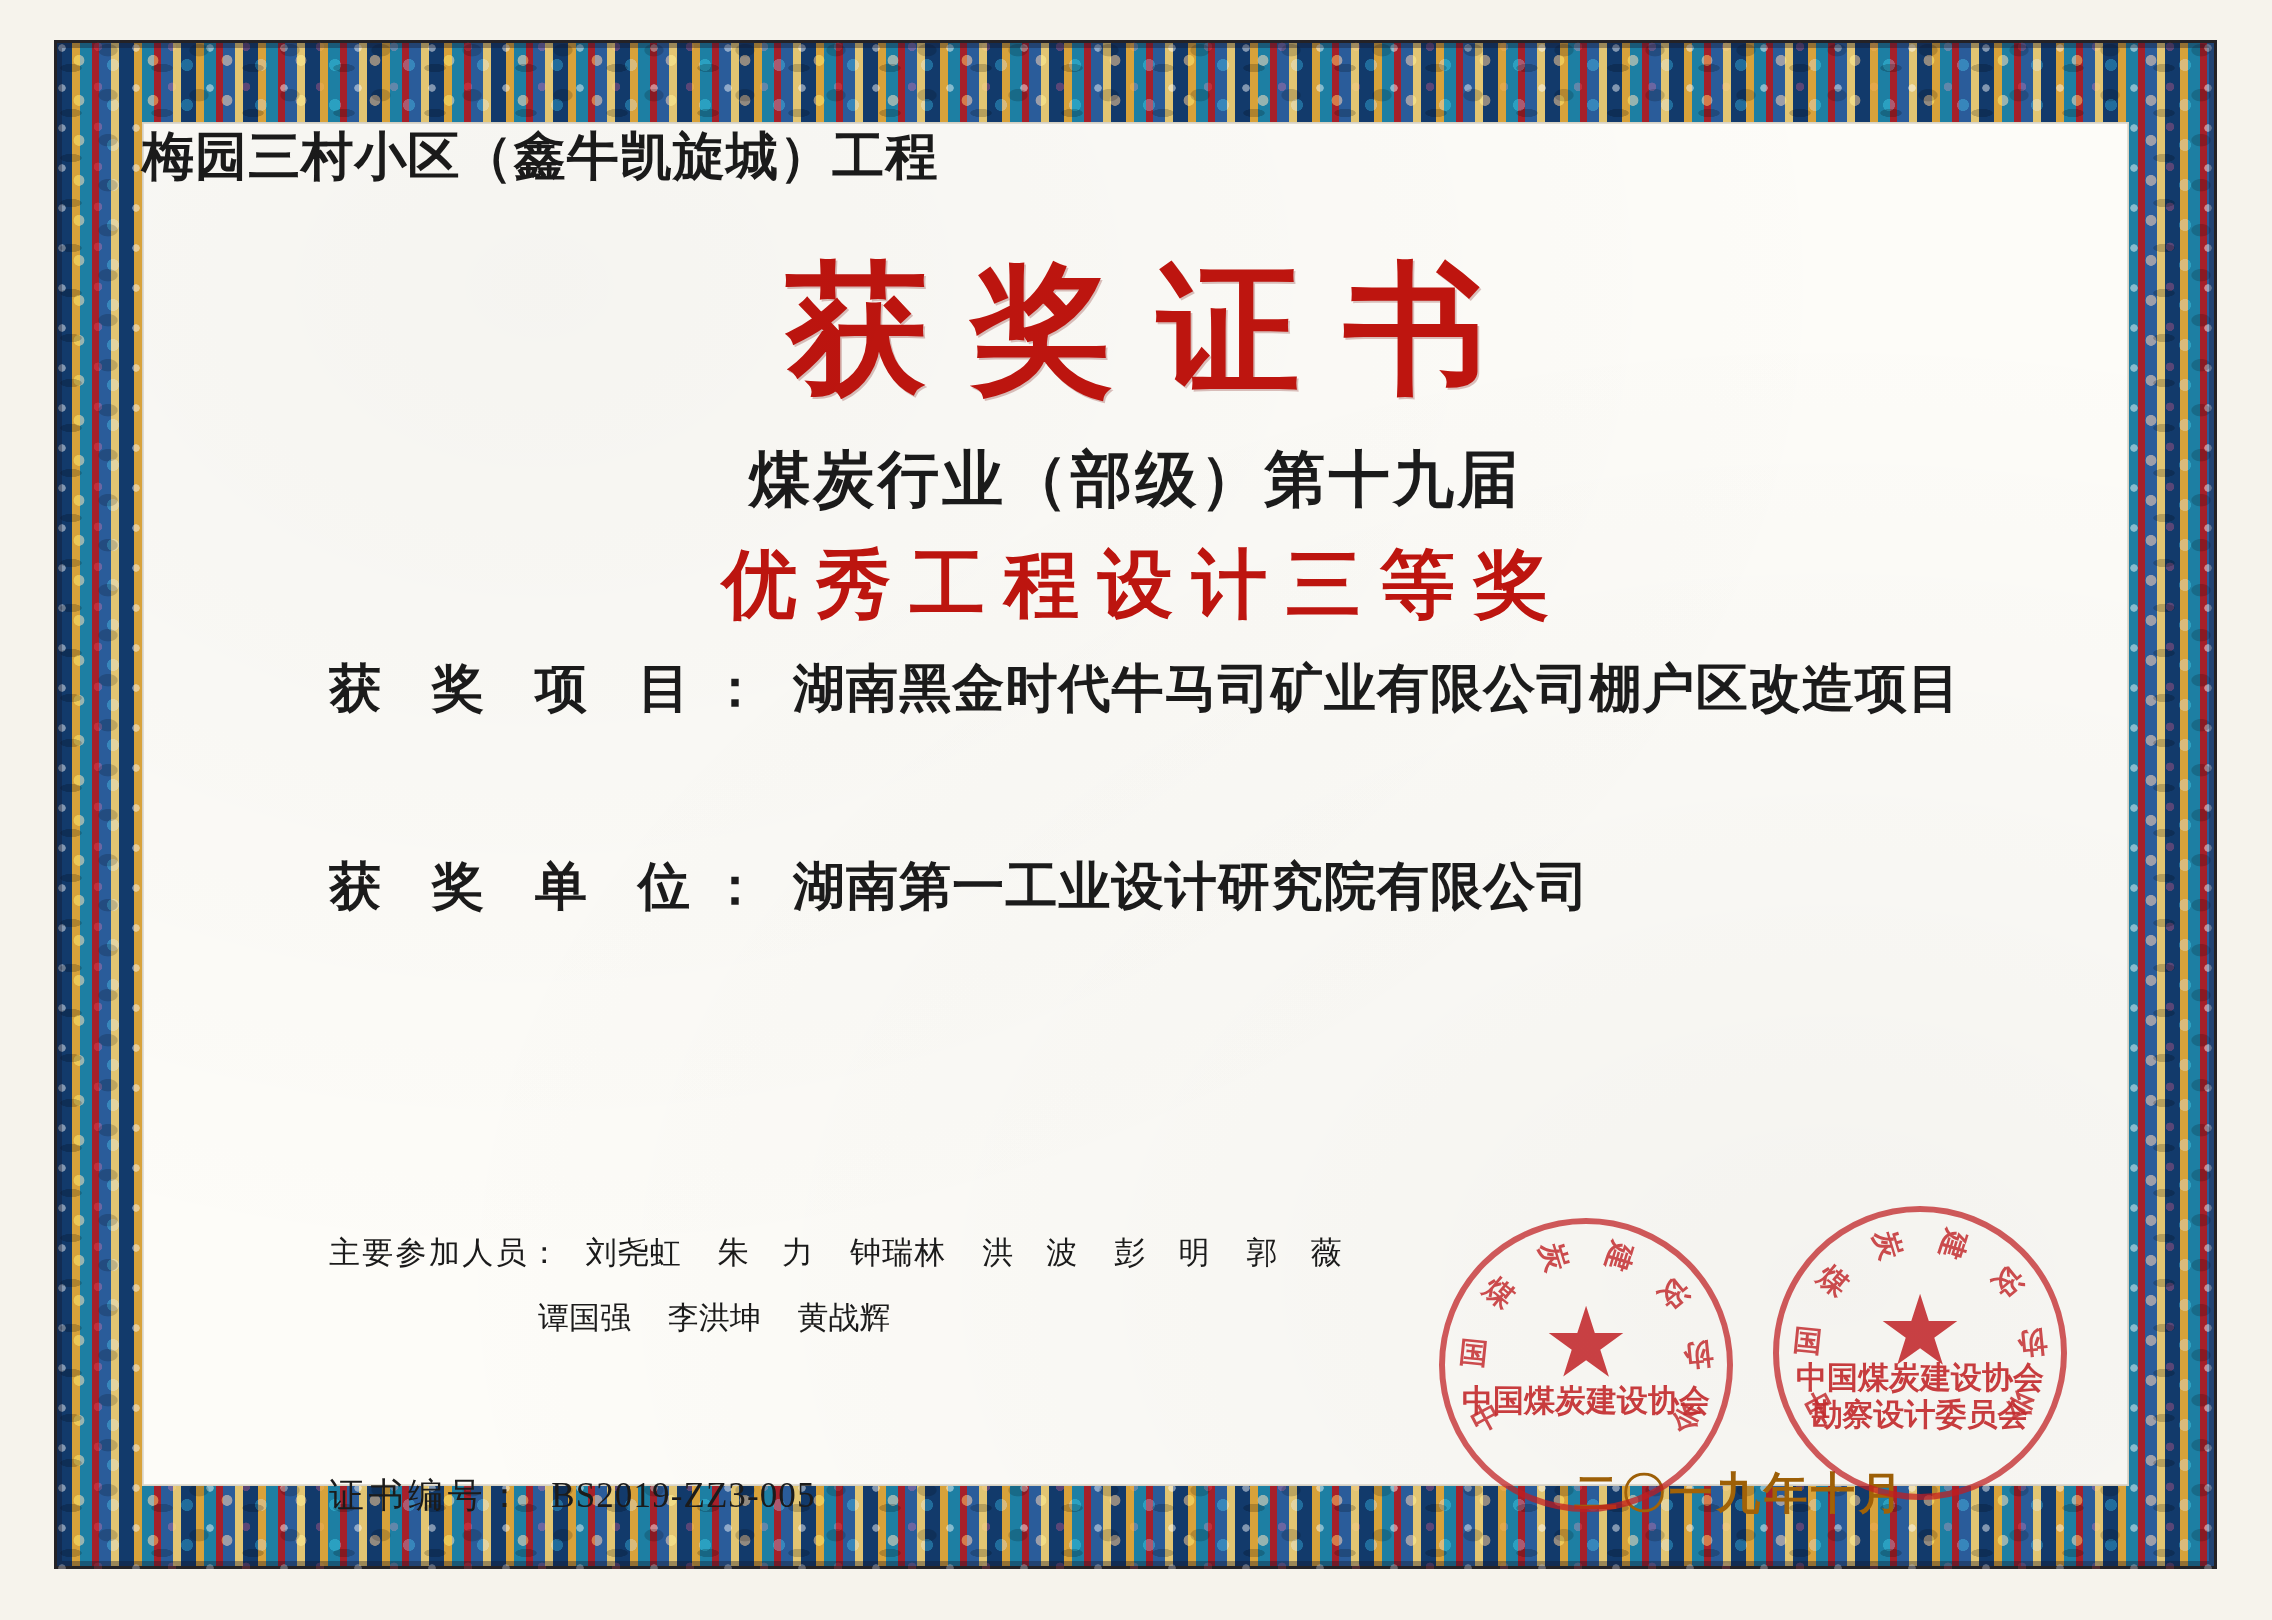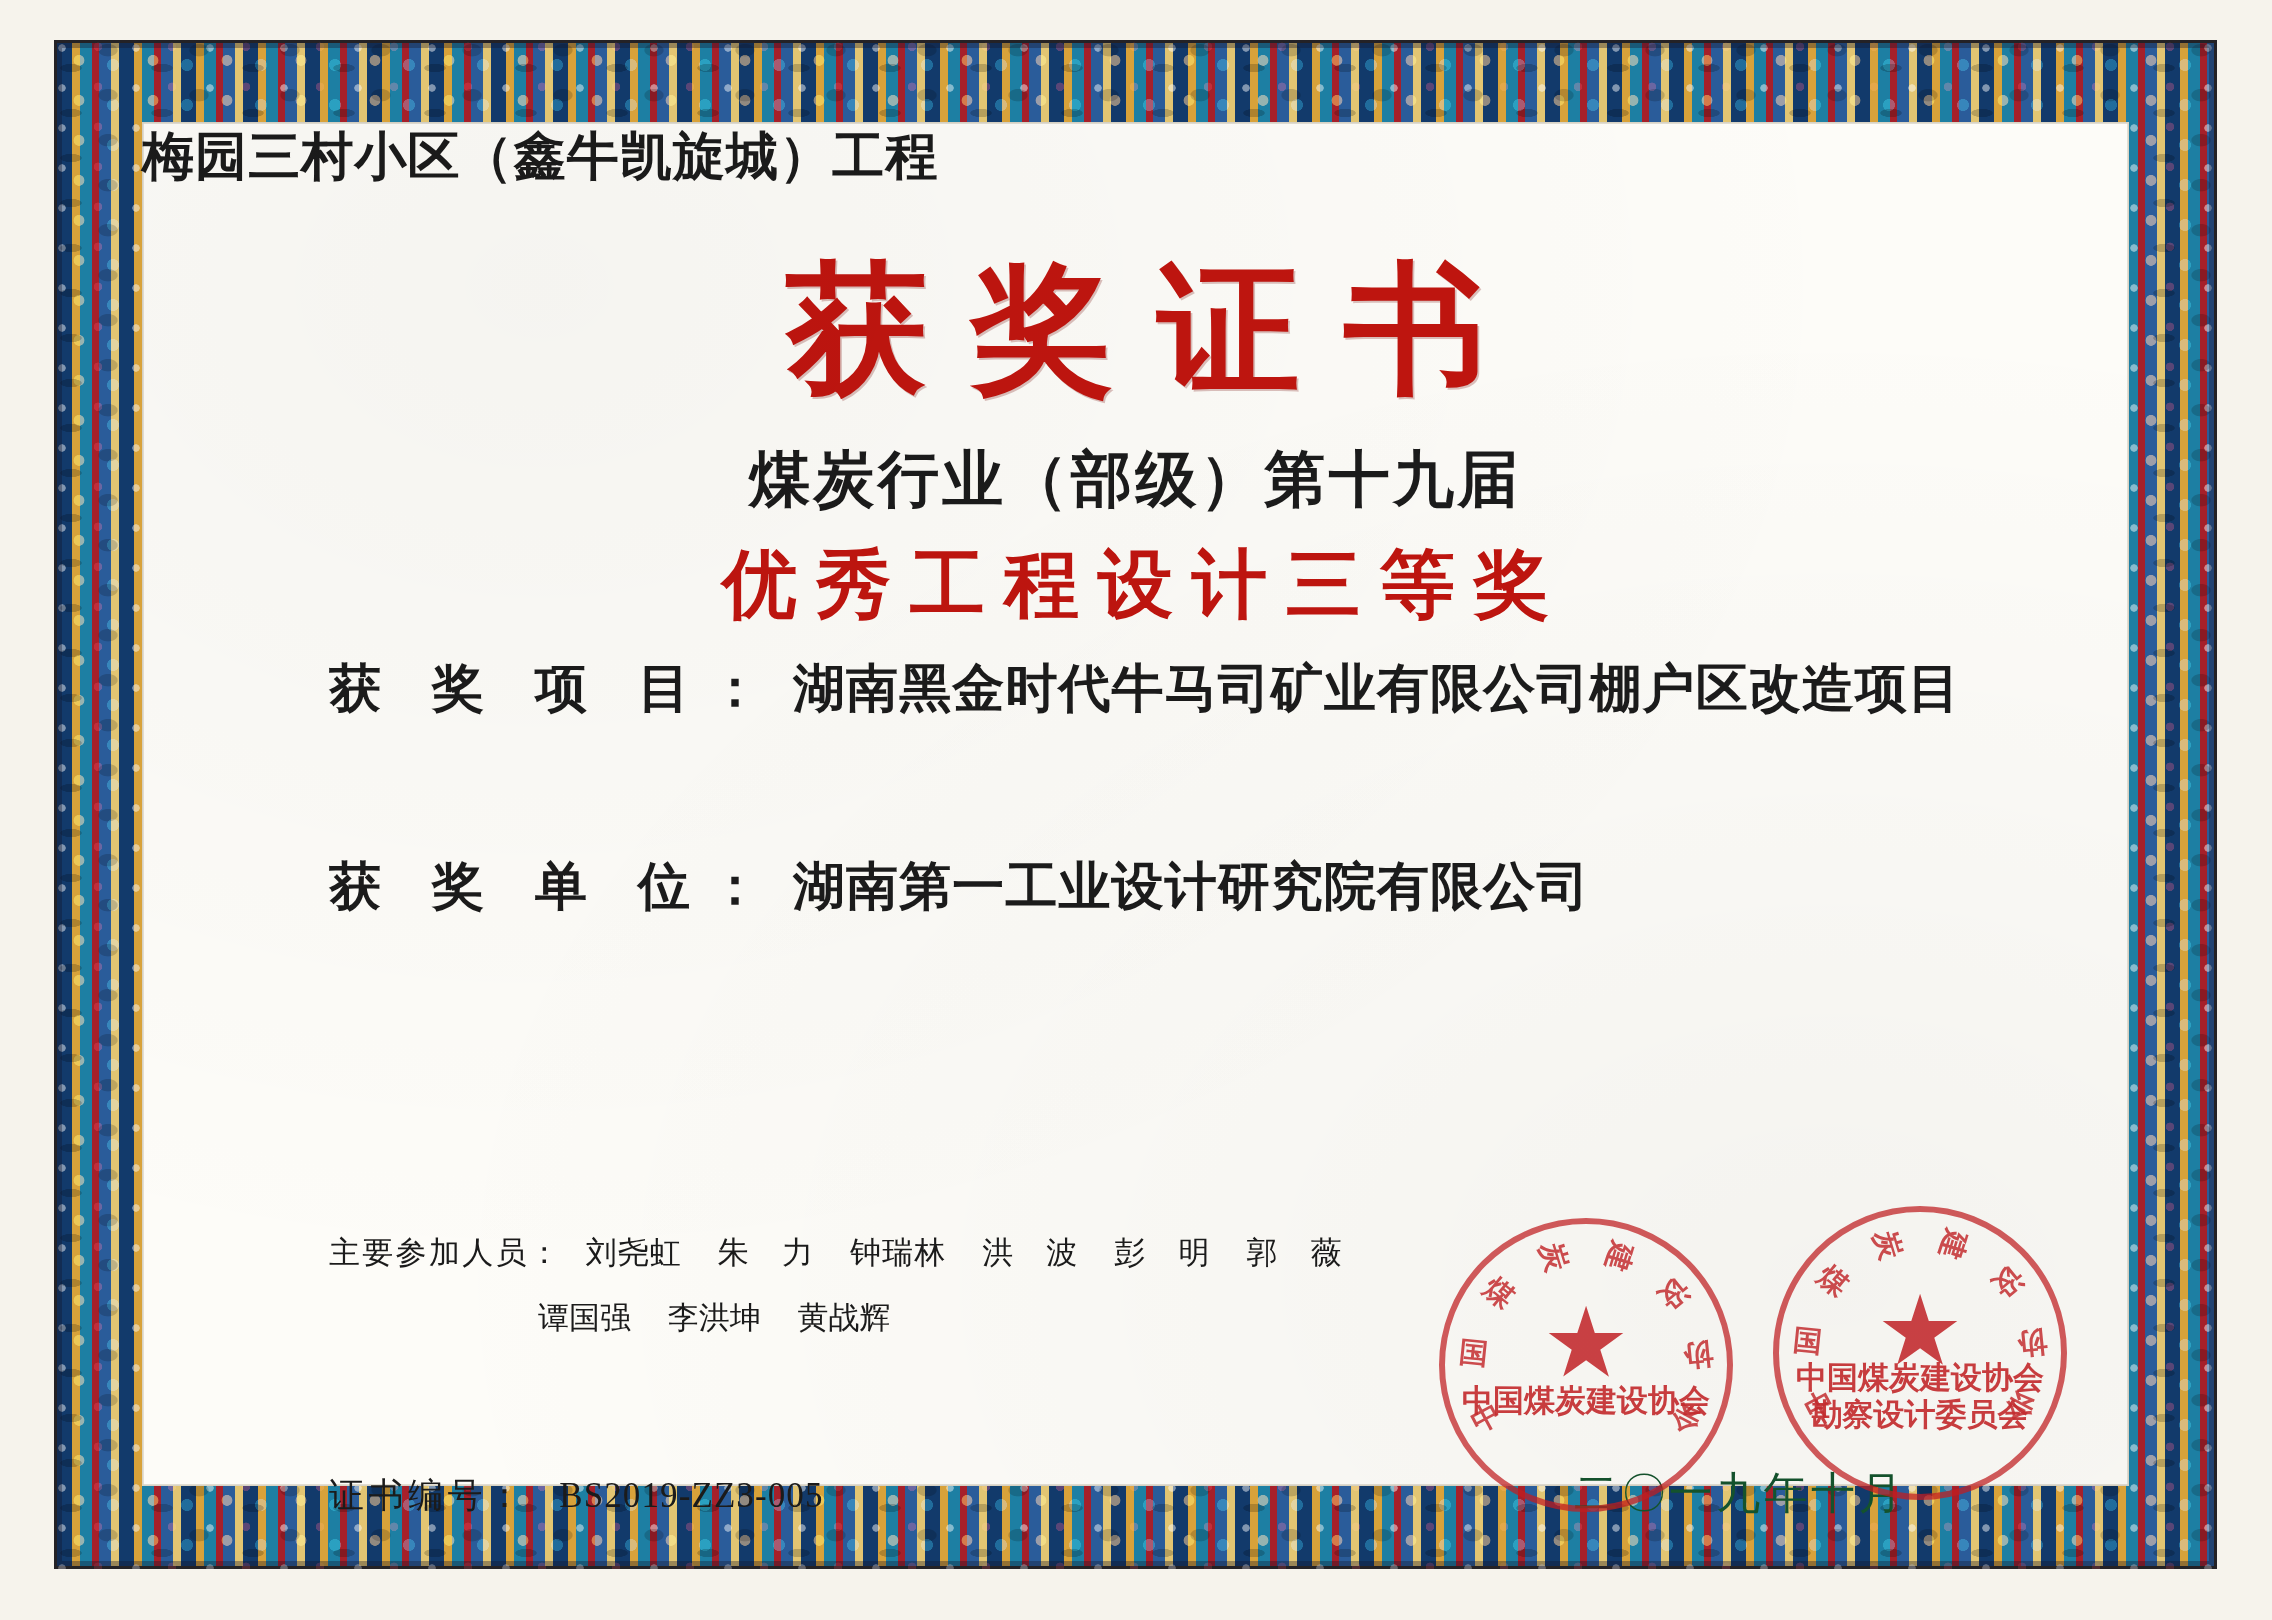--- a/index.html
+++ b/index.html
@@ -210,33 +210,33 @@
 
   
   .cert-no {
     position: absolute;
     left: 187px;
     top: 1350px;
     font-size: 35px;
     color: #1b1b1b;
     white-space: nowrap;
   }
-  .cert-no .cn-label { letter-spacing: 4.5px; margin-right: 24px; }
+  .cert-no .cn-label { letter-spacing: 4.5px; margin-right: 16px; }
   .cert-no .cn-value { letter-spacing: 1.1px; }
 
   
   .date {
     position: absolute;
     left: 1432px;
     top: 1342px;
     font-size: 44px;
-    color: #14532d;
+    color: #a16207;
     letter-spacing: 3.4px;
     white-space: nowrap;
-    font-weight: 400;
+    font-weight: 700;
   }
 
   
   .seal {
     position: absolute;
     width: 294px;
     height: 294px;
     border-radius: 50%;
     border: 6.2px solid rgba(196,28,32,0.78);
     color: rgba(196,28,32,0.85);

